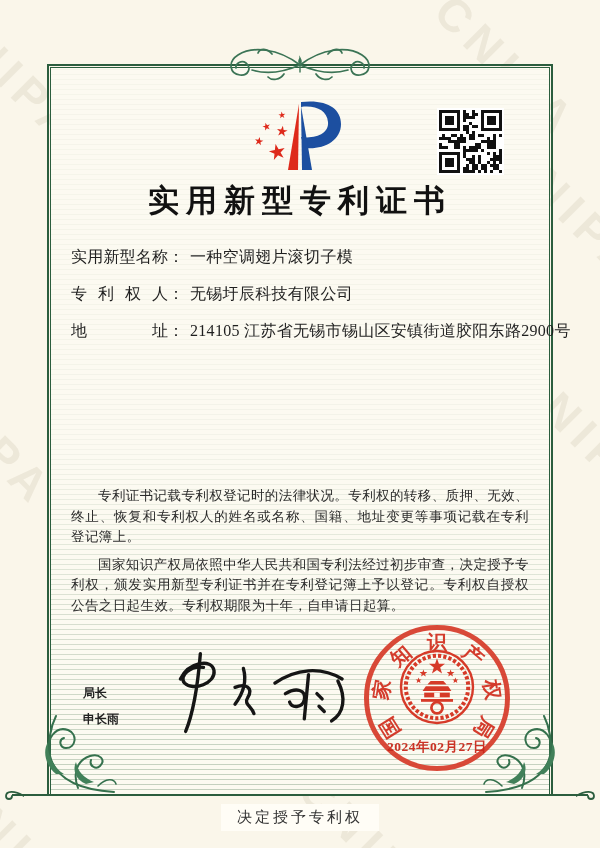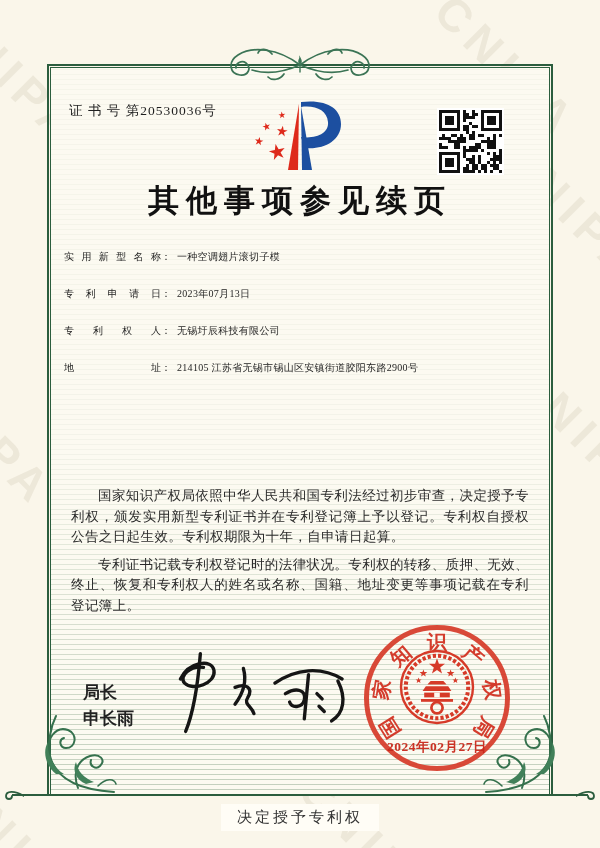--- a/index.html
+++ b/index.html
@@ -52,42 +52,42 @@
   .cert-no{position:absolute;left:18px;top:34px;font-size:13.5px;letter-spacing:1px;}
   .logo{position:absolute;left:193px;top:30px;width:112px;height:80px;}
   .logo-star{position:absolute;color:#de2a1b;line-height:1;font-family:"DejaVu Sans",sans-serif;}
   .qr{position:absolute;left:386px;top:40px;width:63px;height:63px;background:#fff;padding:2px;}
   .title{
     position:absolute;left:0;right:0;top:112px;text-align:center;
     font-size:31px;font-weight:bold;letter-spacing:7px;color:#111;
   }
 
   
-  .fields{position:absolute;left:13px;right:16px;top:170px;font-size:10px;}
+  .fields{position:absolute;left:20px;right:16px;top:170px;font-size:16px;}
   .frow{height:37px;line-height:37px;position:relative;white-space:nowrap;}
   .flabel{
     display:inline-block;width:97px;text-align:justify;text-align-last:justify;
     vertical-align:top;
   }
   .fcolon{display:inline-block;margin-right:6px;}
   .fvalue{letter-spacing:0.3px;}
   .fpair2{position:absolute;left:223px;top:0;}
   .flabel2{display:inline-block;width:92px;text-align:justify;text-align-last:justify;vertical-align:top;}
 
   
   .paras{position:absolute;left:20px;right:20px;top:418px;}
   .para{
     font-size:13.5px;line-height:20.5px;text-indent:2em;text-align:justify;
     color:#2b2b2b;margin:0 0 7px 0;letter-spacing:0.4px;
   }
 
   
   .sign-titles{
     position:absolute;left:32px;top:612px;font-family:"Liberation Sans",sans-serif;
-    font-weight:600;font-size:17px;line-height:26px;color:#222;
+    font-weight:600;font-size:12px;line-height:26px;color:#222;
   }
   .sign-script{position:absolute;left:100px;top:575px;width:210px;height:95px;}
 
   
   .seal{position:absolute;left:311px;top:555px;width:150px;height:150px;}
   .seal-ring{
     position:absolute;inset:2px;border:5px solid rgba(214,58,40,0.92);border-radius:50%;
   }
   .seal-arc{position:absolute;inset:0;}
   .seal-ch{
@@ -131,21 +131,20 @@
   <span class="wm wm4">CNIPA</span>
   <span class="wm wm5">CNIPA</span>
   <span class="wm wm6">CNIPA</span>
   <span class="wm wm7">CNIPA</span>
   <span class="wm wm8">CNIPA</span>
 
   <div class="frame">
     <div class="frame-inner">
       <div class="guilloche"></div>
 
-      <div class="cert-no">证 书 号 第20530036号</div>
 
       <div class="logo">
         <svg width="112" height="80" viewBox="0 0 112 80">
           <path d="M57,4 C82,1 97,10 97,26 C97,43 79,52 61,50 L57,39 C73,41 85,35 84,24 C83,12 71,7 57,9 Z" fill="#1c4fa0"></path>
           <polygon points="55,6 44,72 54,72" fill="#de2a1b"></polygon>
           <polygon points="57,8 58,72 68,72" fill="#1c4fa0"></polygon>
         </svg>
         <span class="logo-star" style="left:24px;top:44px;font-size:21px;transform:rotate(-12deg);">★</span>
         <span class="logo-star" style="left:32px;top:26px;font-size:14px;transform:rotate(8deg);">★</span>
         <span class="logo-star" style="left:34px;top:13px;font-size:9px;transform:rotate(-6deg);">★</span>
@@ -288,40 +287,37 @@
             <rect x="6" y="6" width="9" height="9" fill="#111"></rect>
             <rect x="42" y="0" width="21" height="21" fill="#111"></rect>
             <rect x="45" y="3" width="15" height="15" fill="#fff"></rect>
             <rect x="48" y="6" width="9" height="9" fill="#111"></rect>
             <rect x="0" y="42" width="21" height="21" fill="#111"></rect>
             <rect x="3" y="45" width="15" height="15" fill="#fff"></rect>
             <rect x="6" y="48" width="9" height="9" fill="#111"></rect>
           </svg>
       </div>
 
-      <div class="title">其他事项参见续页</div>
+      <div class="title">实用新型专利证书</div>
 
       <div class="fields">
         <div class="frow">
           <span class="flabel">实用新型名称</span><span class="fcolon">：</span><span class="fvalue">一种空调翅片滚切子模</span>
-        </div>
-        <div class="frow">
-          <span class="flabel">专利申请日</span><span class="fcolon">：</span><span class="fvalue">2023年07月13日</span>
         </div>
         <div class="frow">
           <span class="flabel">专利权人</span><span class="fcolon">：</span><span class="fvalue">无锡圩辰科技有限公司</span>
         </div>
         <div class="frow">
           <span class="flabel">地址</span><span class="fcolon">：</span><span class="fvalue">214105 江苏省无锡市锡山区安镇街道胶阳东路2900号</span>
         </div>
       </div>
 
       <div class="paras">
+        <p class="para">专利证书记载专利权登记时的法律状况。专利权的转移、质押、无效、终止、恢复和专利权人的姓名或名称、国籍、地址变更等事项记载在专利登记簿上。</p>
         <p class="para">国家知识产权局依照中华人民共和国专利法经过初步审查，决定授予专利权，颁发实用新型专利证书并在专利登记簿上予以登记。专利权自授权公告之日起生效。专利权期限为十年，自申请日起算。</p>
-        <p class="para">专利证书记载专利权登记时的法律状况。专利权的转移、质押、无效、终止、恢复和专利权人的姓名或名称、国籍、地址变更等事项记载在专利登记簿上。</p>
       </div>
 
       <div class="sign-titles">
         <div>局长</div>
         <div>申长雨</div>
       </div>
       <div class="sign-script">
         <svg width="210" height="95" viewBox="0 0 200 90" fill="none" stroke="#151515" stroke-width="3.2" stroke-linecap="round" stroke-linejoin="round">
           <path d="M28,34 C36,18 58,14 60,26 C62,38 40,46 32,38 C26,31 38,21 50,23"></path>
           <path d="M47,10 C45,35 42,62 33,84"></path>

